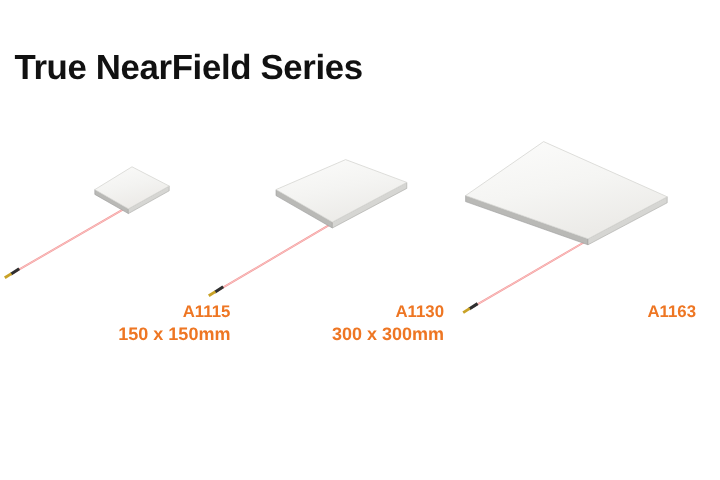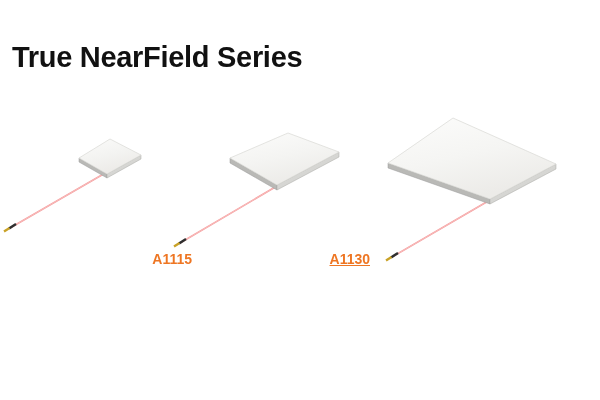--- a/index.html
+++ b/index.html
@@ -52,21 +52,21 @@
   }
   .product-label .code {
     display: block;
     font-size: 14px;
   }
   .product-label .dims {
     display: block;
     font-size: 15px;
   }
   #label-0 { left: 12px;  top: 250px; width: 180px; }
-  #label-1 { left: 190px; top: 250px; width: 180px; text-decoration: underline; }
+  #label-1 { left: 190px; top: 250px; width: 180px; }
   #label-2 { left: 400px; top: 250px; width: 180px; }
 </style>
 </head>
 <body>
 
 <div id="stage">
 
   <div id="page-title">True NearField Series</div>
 
   <div class="product-figure">
@@ -95,20 +95,21 @@
 
         <polygon points="107,174 141,155 141,159 107,178" fill="#d6d6d3" stroke="#a8a8a5" stroke-width="0.5"></polygon>
 
         <polygon points="79,158 110,139 141,155 107,174" fill="url(#topFace1)" stroke="#d8d8d4" stroke-width="0.7"></polygon>
       </g>
     </svg>
   </div>
 
   <div class="product-label" id="label-0">
     <span class="code">A1115</span>
+    <span class="dims">150 x 150mm</span>
   </div>
 
   <div class="product-figure">
     <svg width="600" height="400" viewBox="0 0 600 400" xmlns="http://www.w3.org/2000/svg">
       <defs>
         <linearGradient id="topFace2" x1="0" y1="0" x2="0.45" y2="1">
           <stop offset="0%" stop-color="#fcfcfb"></stop>
           <stop offset="55%" stop-color="#f4f4f2"></stop>
           <stop offset="100%" stop-color="#ecebe8"></stop>
         </linearGradient>
@@ -124,20 +125,21 @@
       <g>
         <polygon points="230,158 277,185 277,190 230,163" fill="#b9b9b6" stroke="#9a9a9a" stroke-width="0.5"></polygon>
         <polygon points="277,185 339,152 339,157 277,190" fill="#d6d6d3" stroke="#a8a8a5" stroke-width="0.5"></polygon>
         <polygon points="230,158 288,133 339,152 277,185" fill="url(#topFace2)" stroke="#d8d8d4" stroke-width="0.7"></polygon>
       </g>
     </svg>
   </div>
 
   <div class="product-label" id="label-1">
     <span class="code">A1130</span>
+    <span class="dims">300 x 300mm</span>
   </div>
 
   <div class="product-figure">
     <svg width="600" height="400" viewBox="0 0 600 400" xmlns="http://www.w3.org/2000/svg">
       <defs>
         <linearGradient id="topFace3" x1="0" y1="0" x2="0.45" y2="1">
           <stop offset="0%" stop-color="#fcfcfb"></stop>
           <stop offset="55%" stop-color="#f5f5f3"></stop>
           <stop offset="100%" stop-color="#ecebe8"></stop>
         </linearGradient>
@@ -152,15 +154,16 @@
       </g>
       <g>
         <polygon points="388,163 490,199 490,204 388,168" fill="#b9b9b6" stroke="#9a9a9a" stroke-width="0.5"></polygon>
         <polygon points="490,199 556,164 556,169 490,204" fill="#d6d6d3" stroke="#a8a8a5" stroke-width="0.5"></polygon>
         <polygon points="388,163 453,118 556,164 490,199" fill="url(#topFace3)" stroke="#d8d8d4" stroke-width="0.7"></polygon>
       </g>
     </svg>
   </div>
 
   <div class="product-label" id="label-2">
+    <span class="code">A1163</span>
   </div>
 
 </div>
 
 </body></html>

